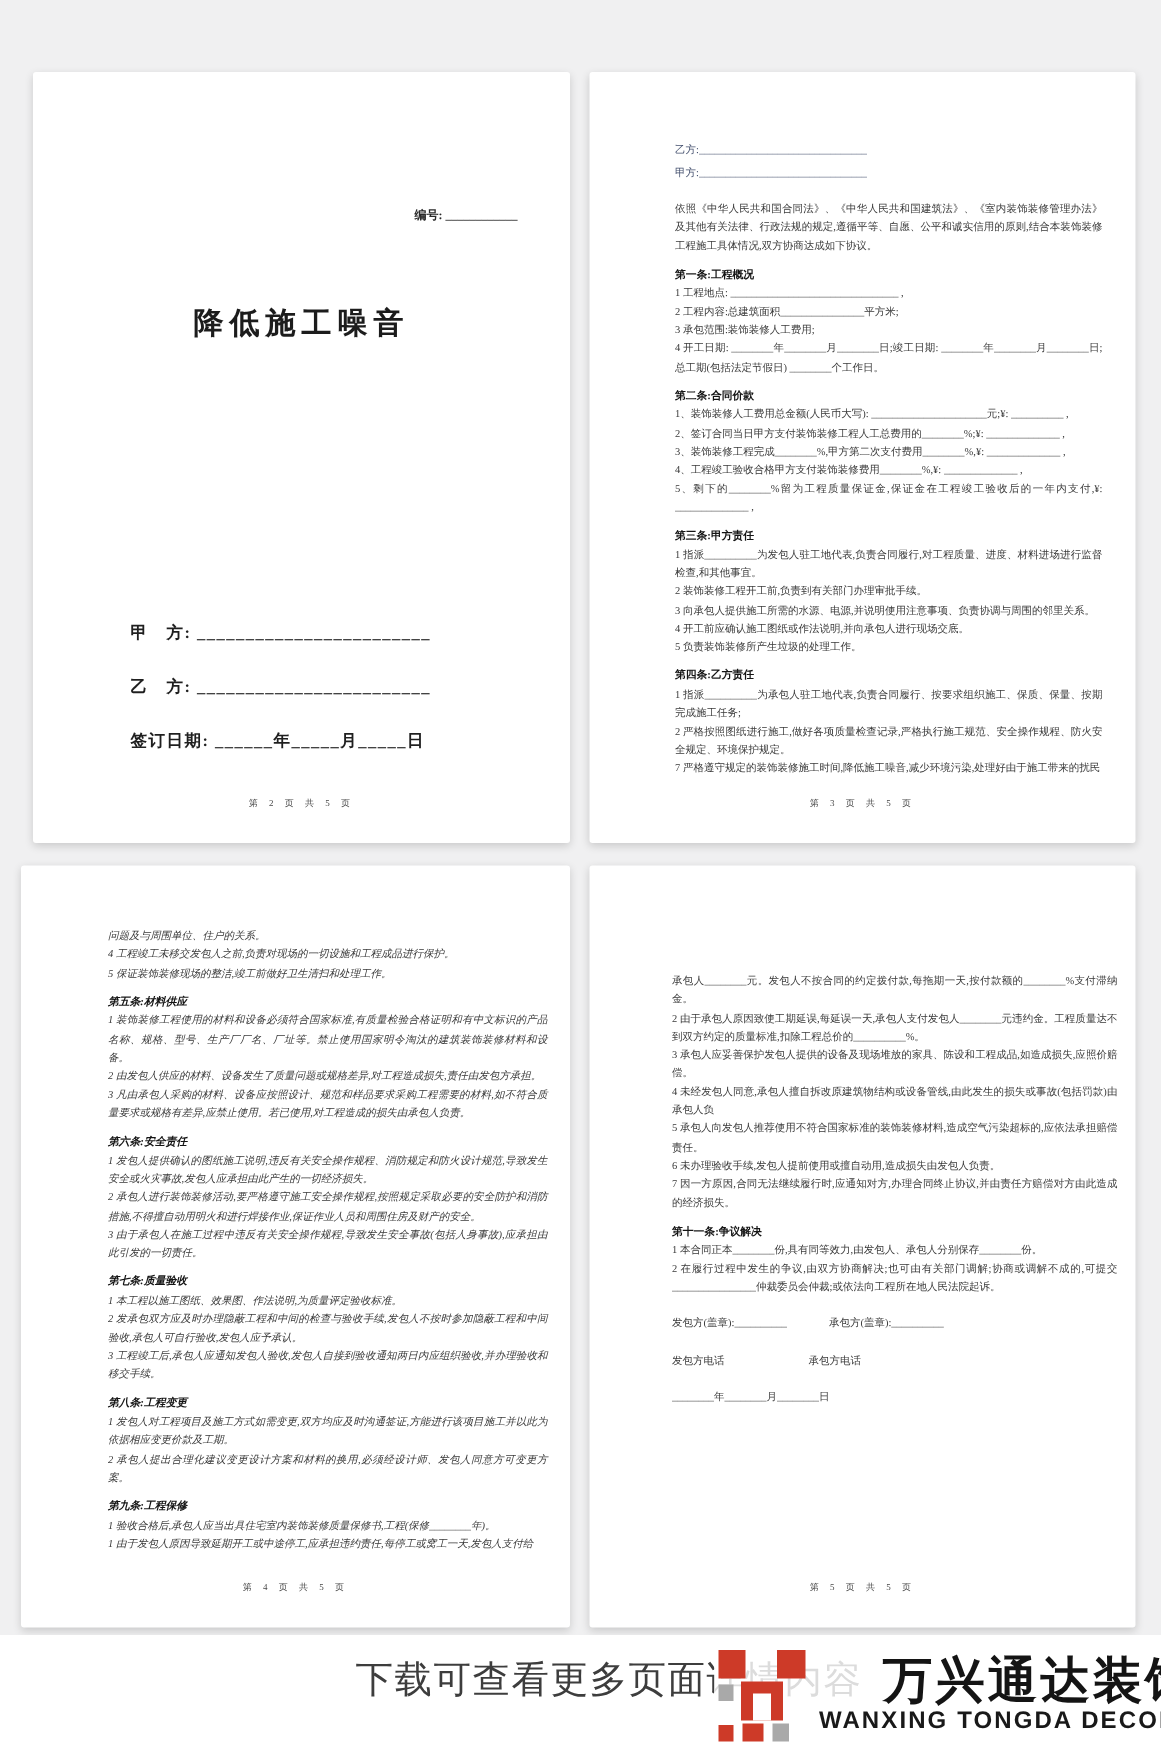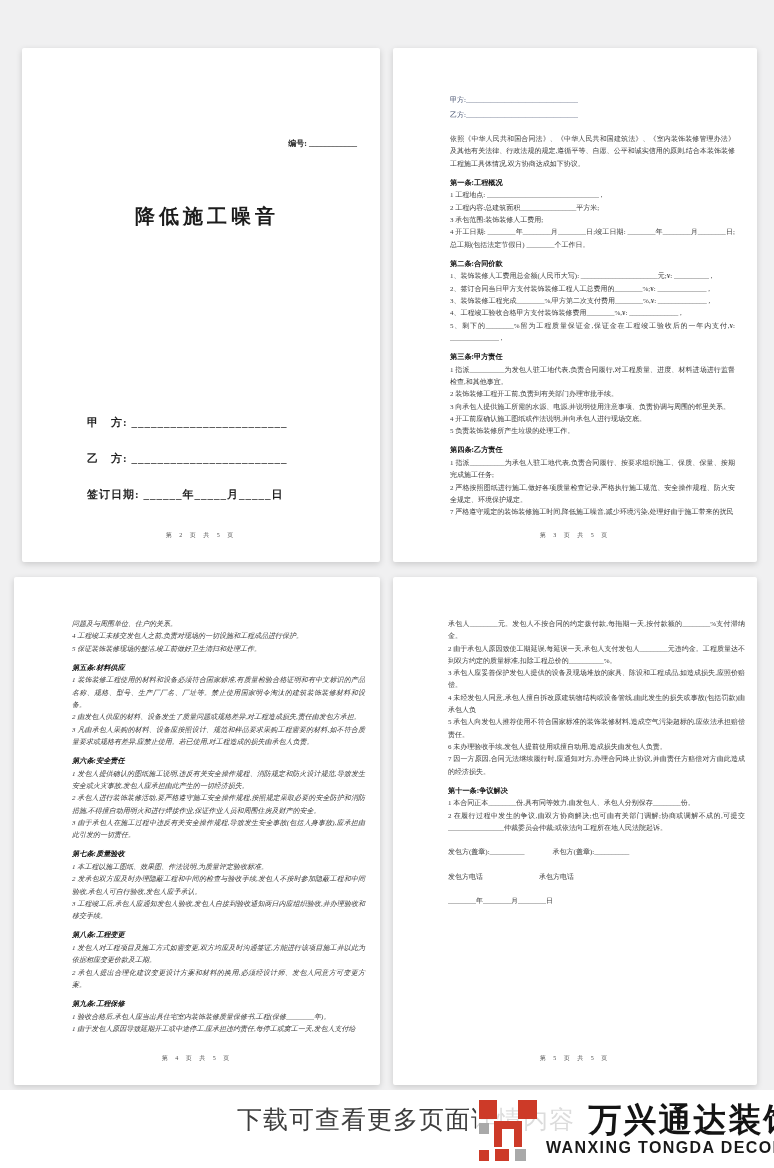--- a/index.html
+++ b/index.html
@@ -4,24 +4,24 @@
 <style>
   html,body{margin:0;padding:0;}
   body{font-family:"Liberation Serif","DejaVu Serif",serif;}
   .canvas{position:relative;width:774px;height:1168px;background:#f0f0f1;overflow:hidden;}
   .page{position:absolute;background:#ffffff;box-shadow:0 2px 6px rgba(0,0,0,.16);border-radius:2px;}
   .page-1{left:22px;top:48px;width:358px;height:514px;}
   .page-2{left:393px;top:48px;width:364px;height:514px;}
   .page-3{left:14px;top:577px;width:366px;height:508px;}
   .page-4{left:393px;top:577px;width:364px;height:508px;}
   .page-body{position:absolute;left:0;top:0;right:0;bottom:34px;overflow:hidden;}
-  .page-1 .page-body{padding:40px 23px 0 35px;}
+  .page-1 .page-body{padding:40px 35px 0 35px;}
   .page-2 .page-body{padding:45px 22px 0 57px;}
   .page-3 .page-body{padding:41px 15px 0 58px;font-style:italic;}
-  .page-4 .page-body{padding:41px 12px 0 55px;}
+  .page-4 .page-body{padding:41px 12px 0 55px;margin-top:30px;}
   .ln{color:#3a3a3a;}
   .ln-p{font-size:7px;line-height:12.3px;text-align:justify;}
   .ln-fld{font-size:7px;line-height:15px;color:#44506e;}
   .ln-h{font-size:7.2px;line-height:12.5px;font-weight:bold;color:#141414;margin-top:7px;}
   .ln-title{font-size:20px;line-height:28px;font-weight:bold;text-align:center;letter-spacing:4px;color:#1c1c1c;}
   .ln-num{font-size:8px;line-height:12px;font-weight:bold;text-align:right;color:#2a2a2a;}
   .ln-sign{font-size:11px;line-height:15px;font-weight:bold;color:#1f1f1f;margin:0 0 21px 30px;letter-spacing:1px;}
   .ln-gap{width:100%;}
   .page-footer{position:absolute;left:0;right:0;bottom:22px;text-align:center;font-size:6px;letter-spacing:3px;color:#4a4a4a;}
   
@@ -57,22 +57,22 @@
         <div class="ln ln-gap" style="height: 185px;"></div>
         <div class="ln ln-sign">甲　方: ________________________</div>
         <div class="ln ln-sign">乙　方: ________________________</div>
         <div class="ln ln-sign">签订日期: ______年_____月_____日</div>
       </div>
     <div class="page-footer">第 2 页 共 5 页</div>
   </div>
 
   <div class="page page-2">
     <div class="page-body">
+        <div class="ln ln-fld">乙方:________________________________</div>
         <div class="ln ln-fld">甲方:________________________________</div>
-        <div class="ln ln-fld">乙方:________________________________</div>
         <div class="ln ln-gap" style="height: 10px;"></div>
         <div class="ln ln-p">依照《中华人民共和国合同法》、《中华人民共和国建筑法》、《室内装饰装修管理办法》及其他有关法律、行政法规的规定,遵循平等、自愿、公平和诚实信用的原则,结合本装饰装修工程施工具体情况,双方协商达成如下协议。</div>
         <div class="ln ln-h">第一条:工程概况</div>
         <div class="ln ln-p">1 工程地点: ________________________________ ,</div>
         <div class="ln ln-p">2 工程内容:总建筑面积________________平方米;</div>
         <div class="ln ln-p">3 承包范围:装饰装修人工费用;</div>
         <div class="ln ln-p">4 开工日期: ________年________月________日;竣工日期: ________年________月________日; 总工期(包括法定节假日) ________个工作日。</div>
         <div class="ln ln-h">第二条:合同价款</div>
         <div class="ln ln-p">1、装饰装修人工费用总金额(人民币大写): ______________________元;¥: __________ ,</div>
         <div class="ln ln-p">2、签订合同当日甲方支付装饰装修工程人工总费用的________%;¥: ______________ ,</div>

